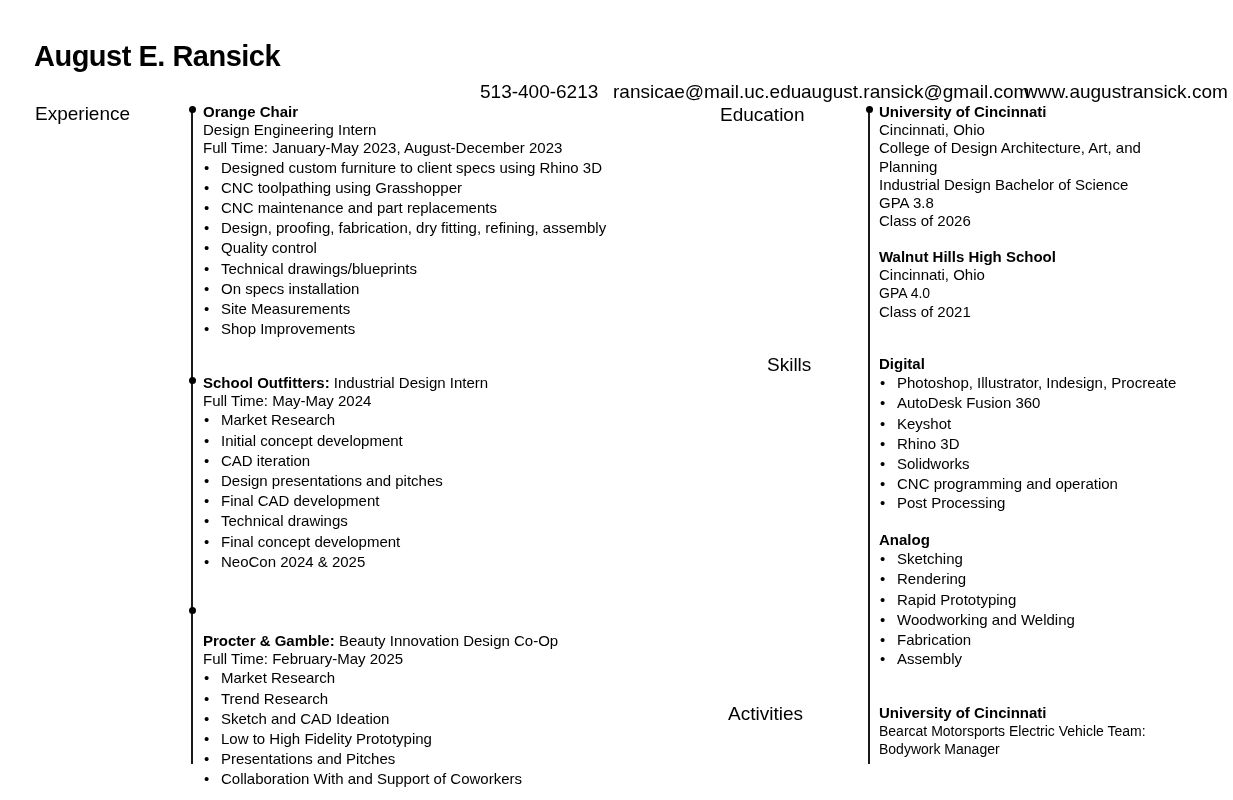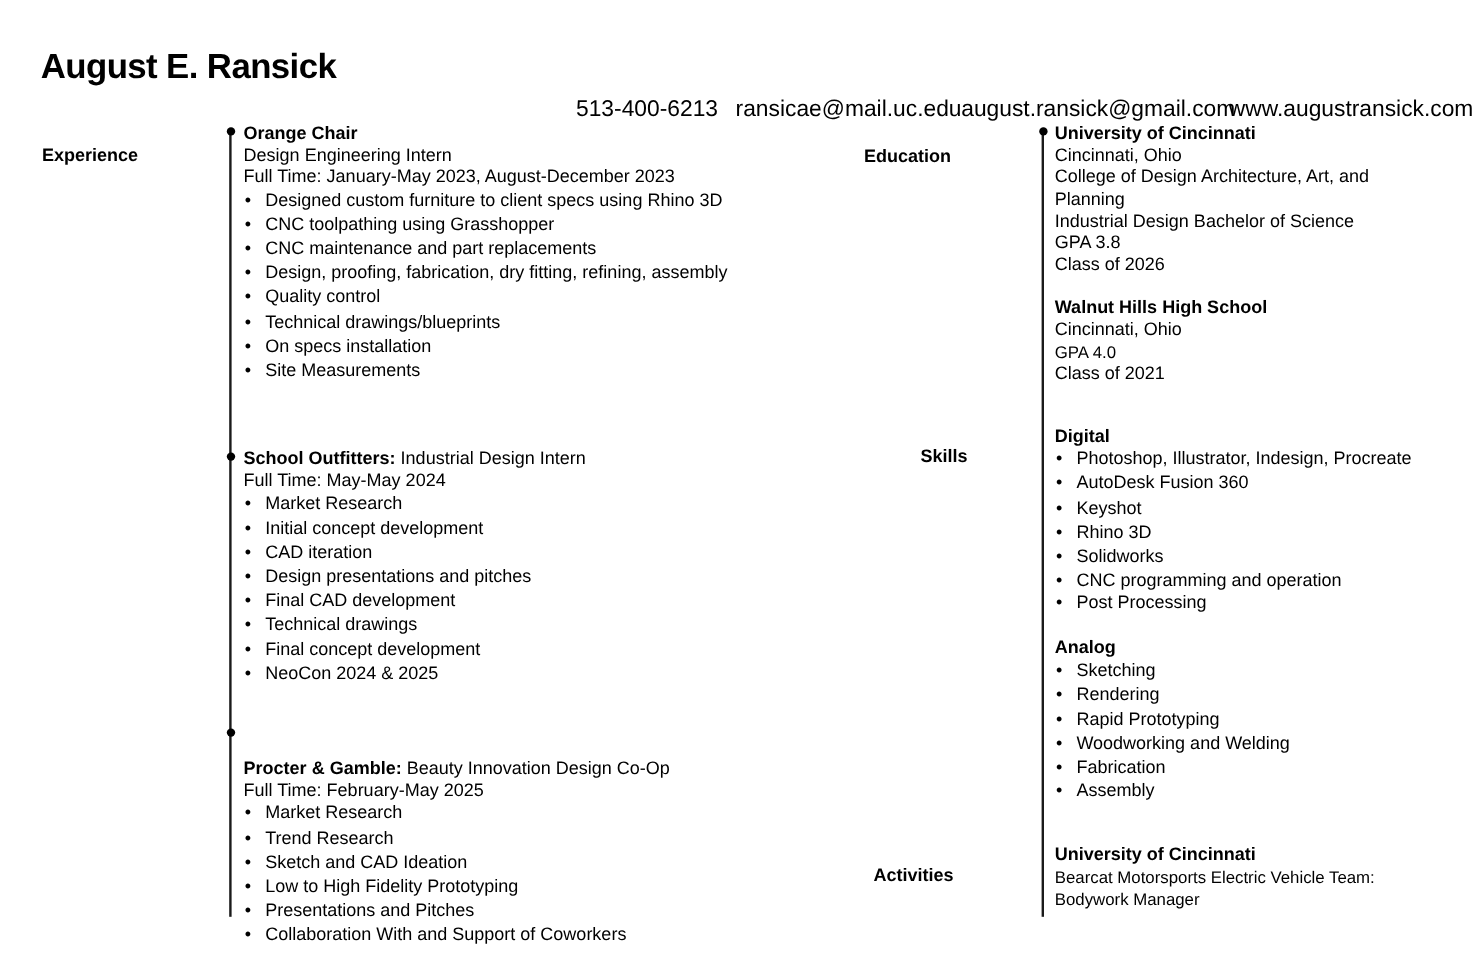--- a/index.html
+++ b/index.html
@@ -1,21 +1,21 @@
 <!DOCTYPE html>
 <html><head>
 <meta charset="utf-8">
 <style>
   html, body { margin: 0; padding: 0; background: #ffffff; }
   body { width: 1233px; height: 800px; position: relative; overflow: hidden;
          font-family: "Liberation Sans", sans-serif; color: #000; }
   .abs { position: absolute; }
   .name { left: 34px; top: 30px; font-size: 29px; font-weight: bold; letter-spacing: -0.5px; line-height: 52px; }
   .contact { top: 48px; font-size: 19px; line-height: 20px; margin-top: 34px; }
-  .section-title { font-size: 15px; font-weight: bold; line-height: 24px; margin-top: 16px; }
+  .section-title { font-size: 19px; font-weight: normal; line-height: 24px; }
   .vline { width: 2px; background: #1a1a1a; }
   .dot { width: 7px; height: 7px; border-radius: 50%; background: #000; }
   .block { font-size: 15px; line-height: 18.2px; }
   .block .b { font-weight: bold; }
   ul.bul { list-style: none; margin: 0; padding: 0; }
   ul.bul li { position: relative; padding-left: 18px; line-height: 20.2px; font-size: 15px; }
   ul.bul li::before { content: "\2022"; position: absolute; left: 1px; top: 0; }
   .line { line-height: 18.2px; }
 </style>
 </head>
@@ -46,20 +46,21 @@
   <div class="line">Full Time: January-May 2023, August-December 2023</div>
   <ul class="bul">
     <li>Designed custom furniture to client specs using Rhino 3D</li>
     <li>CNC toolpathing using Grasshopper</li>
     <li>CNC maintenance and part replacements</li>
     <li>Design, proofing, fabrication, dry fitting, refining, assembly</li>
     <li>Quality control</li>
     <li>Technical drawings/blueprints</li>
     <li>On specs installation</li>
     <li>Site Measurements</li>
+    <li>Shop Improvements</li>
   </ul>
 </div>
 
 <div class="abs block" style="left:203px; top:374px;">
   <div class="line"><span class="b">School Outfitters:</span><span> Industrial Design Intern</span></div>
   <div class="line">Full Time: May-May 2024</div>
   <ul class="bul">
     <li>Market Research</li>
     <li>Initial concept development</li>
     <li>CAD iteration</li>

